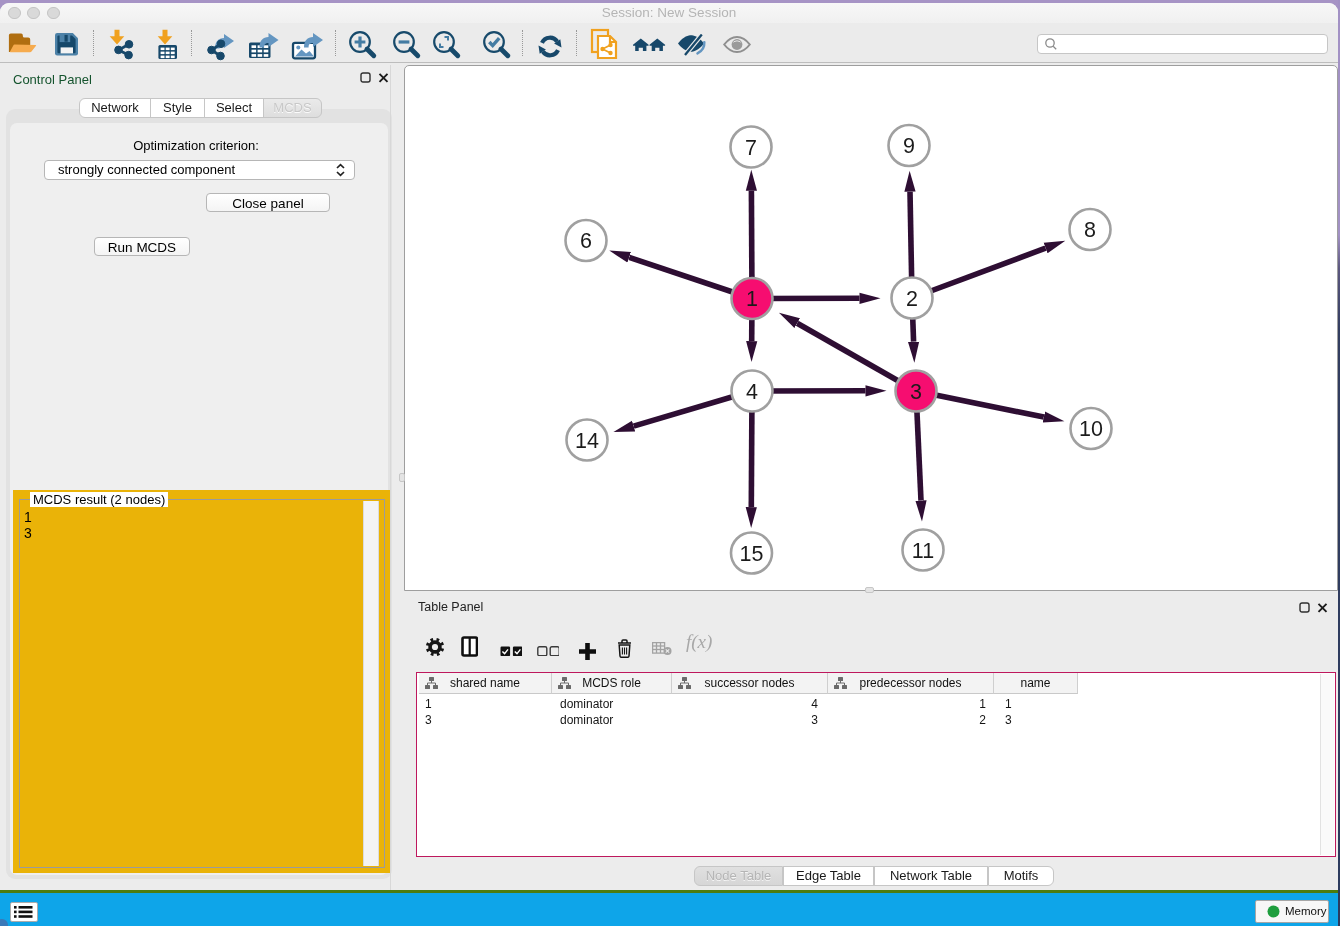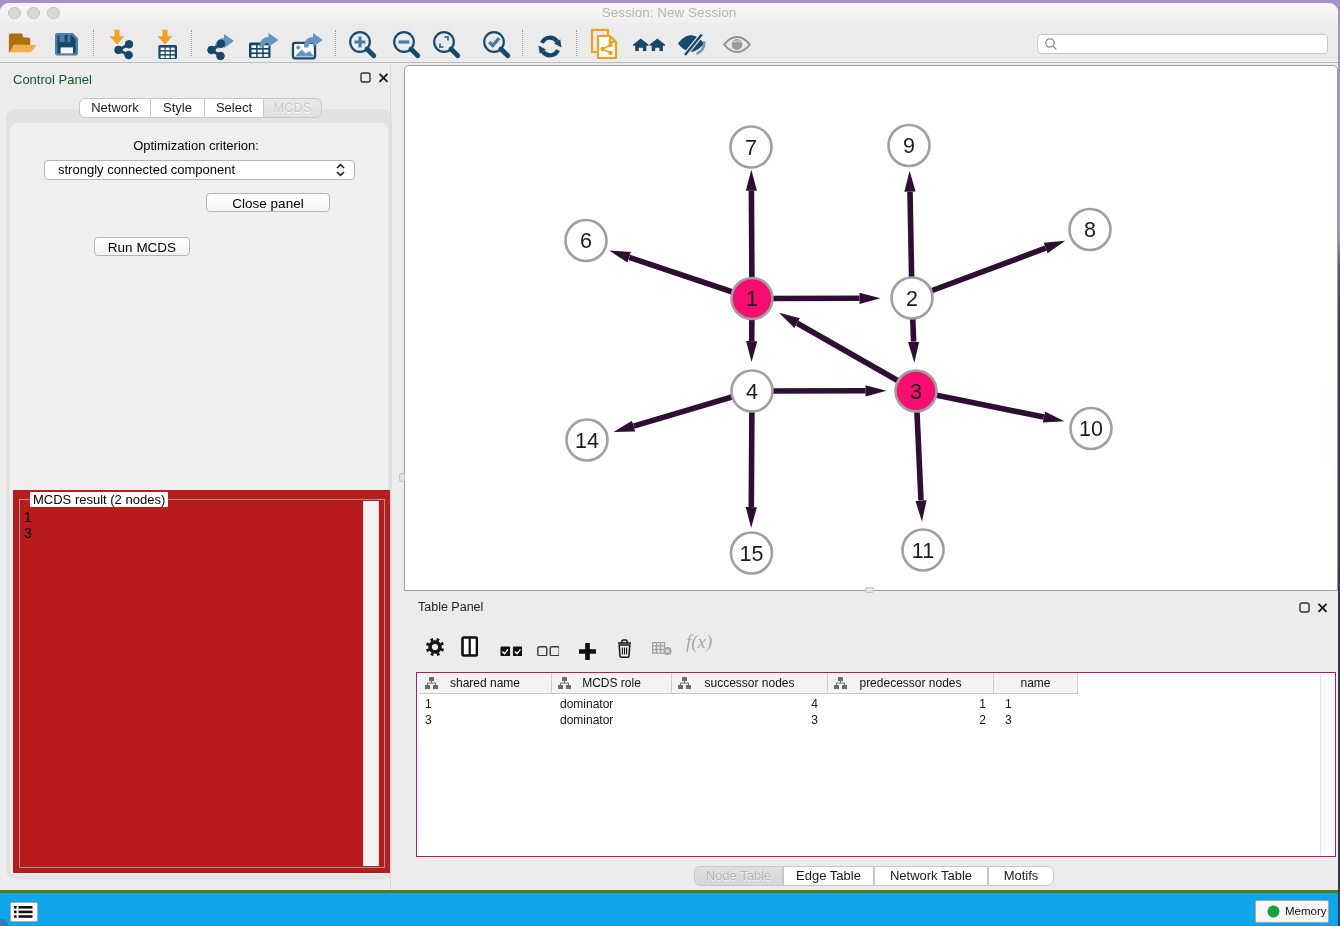--- a/index.html
+++ b/index.html
@@ -15,21 +15,21 @@
 
 #cp{position:absolute;left:0;top:63px;width:392px;height:827px;background:#ececec;}
 #cptitle{position:absolute;left:13px;top:9px;font-size:13px;color:#14532d;}
 .seg{position:absolute;z-index:5;box-sizing:border-box;border:1px solid #c6c6c6;background:#fff;
  font-size:13px;font-weight:500;color:#191919;text-align:center;line-height:18px;height:20px;}
 #cpouter{position:absolute;left:6px;top:46px;width:386px;height:770px;background:#e2e2e2;border-radius:9px;}
 #cpinner{position:absolute;left:10px;top:60px;width:378px;height:752px;background:#efefef;border-radius:7px;}
 #optlab{position:absolute;left:0;top:75px;width:392px;text-align:center;font-size:13px;color:#000;}
 #combo{position:absolute;left:44px;top:97px;width:296px;height:18px;background:#fff;border:1px solid #b6b6b6;border-radius:4px;font-size:13px;color:#000;line-height:18px;padding-left:13px;box-sizing:content-box;}
 .btn{position:absolute;top:130px;height:19px;background:linear-gradient(#ffffff,#f4f4f4);border:1px solid #b6b6b6;border-radius:4px;font-size:13.5px;color:#000;text-align:center;line-height:19px;box-sizing:border-box;}
-#res{position:absolute;left:13px;top:427px;width:377px;height:383px;background:#b91c1c;}
+#res{position:absolute;left:13px;top:427px;width:377px;height:383px;background:#eab308;}
 #fieldset{position:absolute;left:6px;top:9px;width:364px;height:367px;border:1px solid #9b9b9b;}
 #fslab{position:absolute;left:10px;top:-8px;background:#fff;padding:0 3px;font-size:13px;color:#000;}
 #fstext{position:absolute;left:4px;top:9px;font-size:14px;line-height:16px;color:#000;}
 #fsscroll{position:absolute;right:5px;top:1px;width:14px;height:365px;background:#f4f4f4;border-left:1px solid #dcdcdc;border-right:1px solid #dcdcdc;}
 
 #nw{position:absolute;left:404px;top:65px;width:934px;height:526px;background:#fff;border:1px solid #9e9e9e;box-sizing:border-box;border-radius:5px 5px 0 0;}
 #nwtbar{position:absolute;left:0;top:0;width:100%;height:22px;background:linear-gradient(#fafafa,#dadada);border-bottom:1px solid #b2b2b2;border-radius:5px 5px 0 0;}
 #nwtitle{position:absolute;top:4px;width:100%;text-align:center;font-weight:bold;font-size:13px;color:#1b1b1b;}
 
 #tp{position:absolute;left:404px;top:594px;width:934px;height:296px;}

